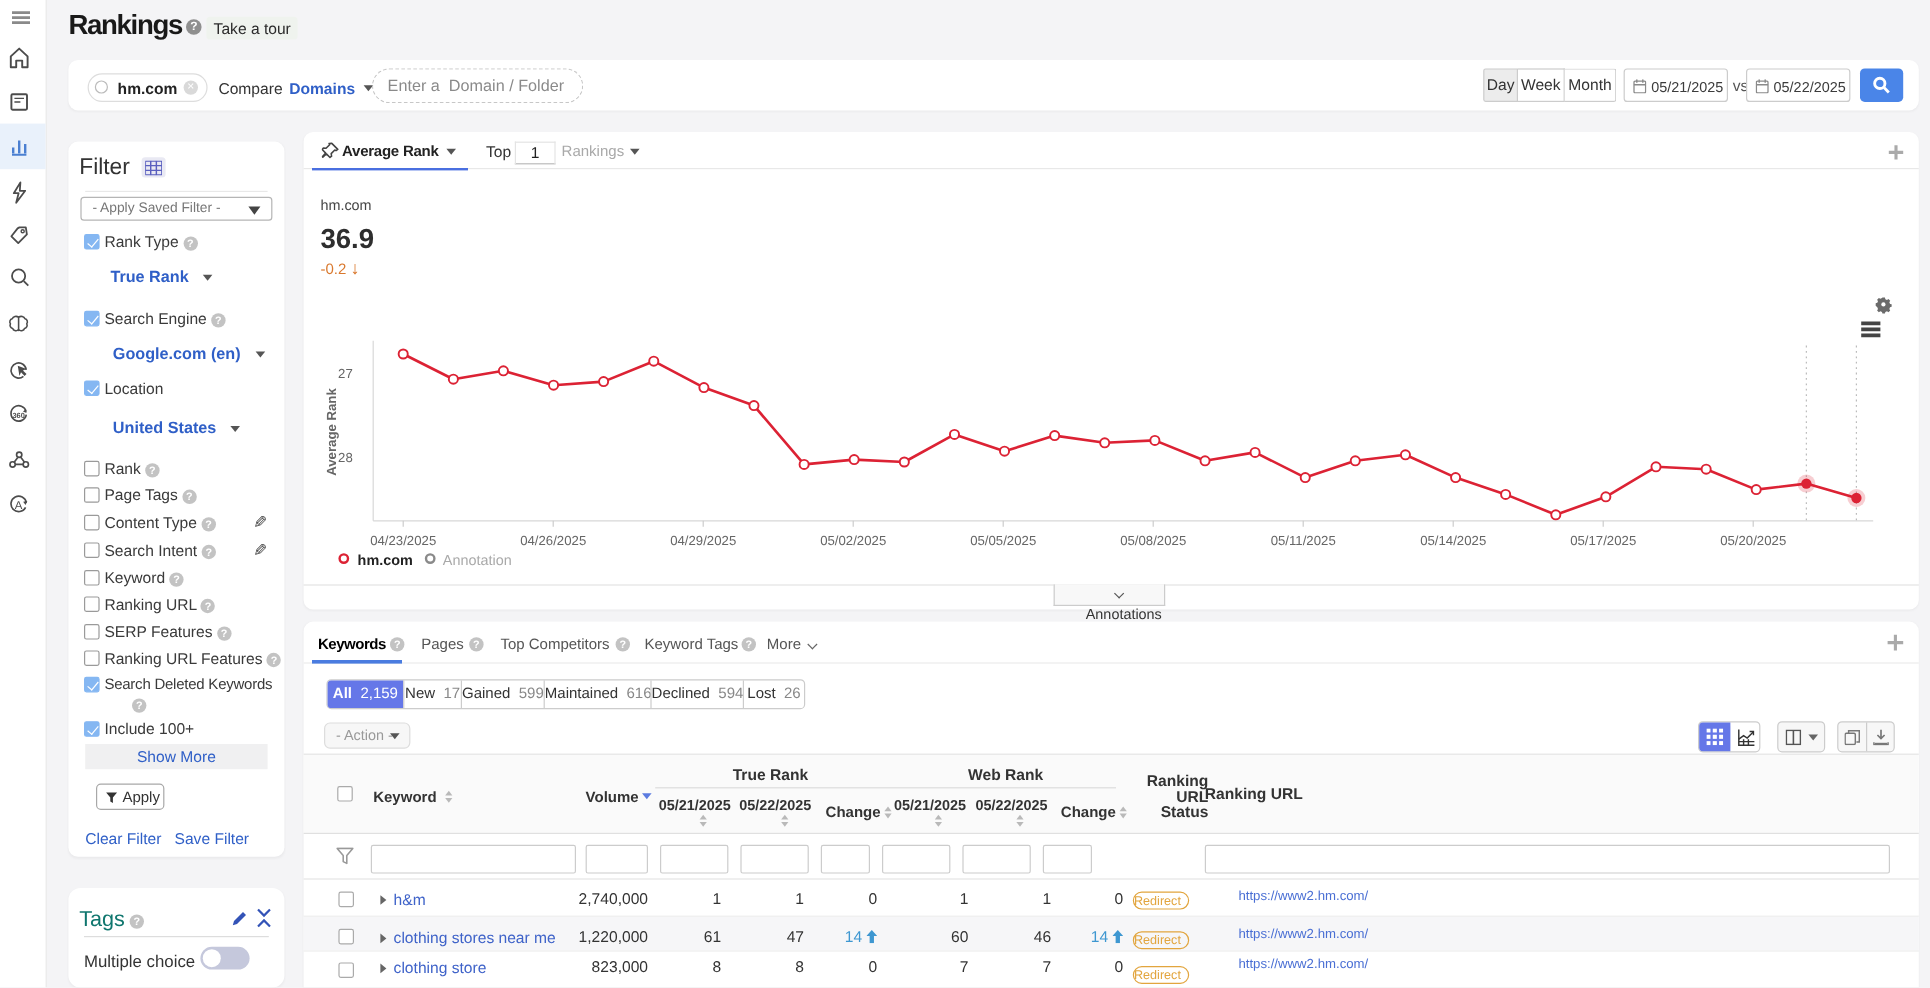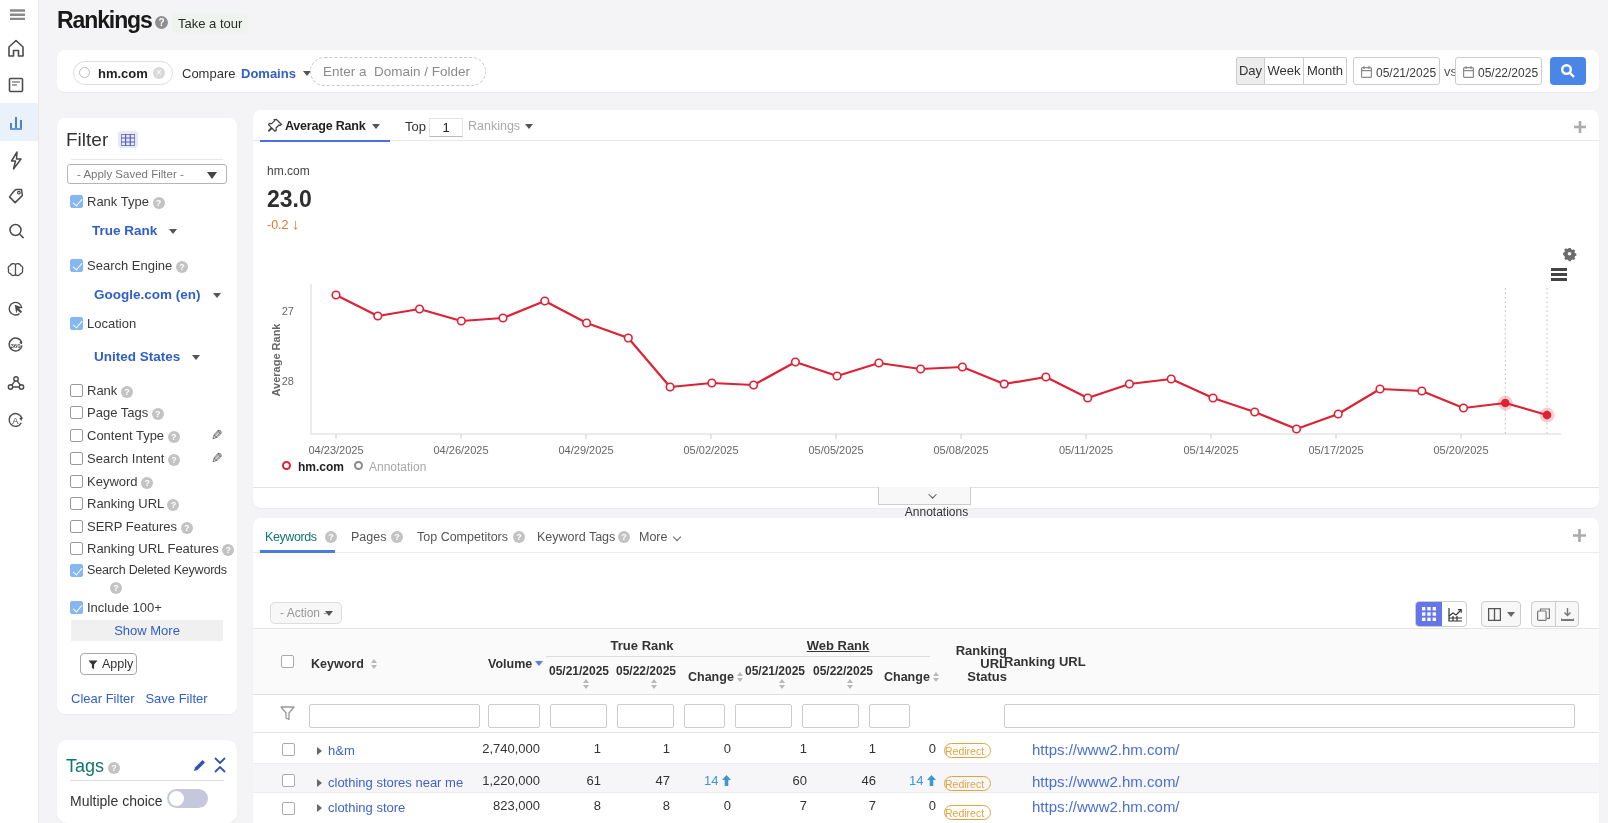--- a/index.html
+++ b/index.html
@@ -17,21 +17,21 @@
 .pencil:after{content:"\270E";position:absolute;font-size:14px;color:#444;transform:scaleX(-1);}
 .sortd{display:inline-block;vertical-align:middle;width:7px;height:10px;position:relative;}
 .sortd:before{content:"";position:absolute;left:0;top:0;border-left:3.5px solid transparent;border-right:3.5px solid transparent;border-bottom:4px solid #b9b9b9;}
 .sortd:after{content:"";position:absolute;left:0;bottom:0;border-left:3.5px solid transparent;border-right:3.5px solid transparent;border-top:4px solid #b9b9b9;}
 .thc{position:absolute;font-size:13px;font-weight:bold;color:#333;}
 .fin{position:absolute;height:24px;border:1px solid #ccc;border-radius:2px;background:#fff;}
 .num{position:absolute;font-size:13px;color:#333;text-align:right;}
 .rowline{position:absolute;left:0;width:1346px;border-top:1px solid #ededed;}
 .kwlink{color:#3f63c9;font-size:13px;}
 .redirect{position:absolute;width:47px;height:15px;border:1.4px solid #e2a53e;border-radius:9px;color:#e2a53e;font-size:10.5px;text-align:left;line-height:14px;}
-.url{position:absolute;font-size:15px;color:#4a6fd4;padding-left:28px;}
+.url{position:absolute;font-size:11px;color:#4a6fd4;padding-left:28px;}
 .exp{display:inline-block;width:0;height:0;border-top:4px solid transparent;border-bottom:4px solid transparent;border-left:5px solid #666;margin-right:6px;vertical-align:middle;}
 </style></head>
 <body>
 <div id="root">
 
 <div class="abs" id="sidebar" style="left:0;top:0;width:39px;height:823px;background:#fff;border-right:1px solid #e8e8e8;">
   <div class="abs" style="left:0;top:103px;width:38px;height:38px;background:#e9f1fb;"></div>
   <svg class="abs" style="left:0;top:0;" width="38" height="440" viewBox="0 0 38 440" fill="none">
     <g stroke="#8a8a8a" stroke-width="2.4">
           <path d="M10 10.5h15M10 14.7h15M10 18.9h15"></path>
@@ -198,21 +198,21 @@
         </g>
       </svg>
   <div class="abs" style="left:32px;top:9px;font-size:12.5px;font-weight:bold;color:#222;letter-spacing:-0.2px;">Average Rank</div>
   <span class="caret abs" style="left:119px;top:14px;"></span>
   <div class="abs" style="left:7px;top:29.5px;width:130px;height:2.6px;background:#4a6fe0;"></div>
   <div class="abs" style="left:152px;top:9px;font-size:13px;color:#333;">Top</div>
   <div class="abs" style="left:176px;top:8px;width:34px;height:19px;border:1px solid #e4e4e4;border-bottom-color:#bbb;font-size:13px;color:#222;text-align:center;line-height:18px;">1</div>
   <div class="abs" style="left:215px;top:9px;font-size:12.5px;color:#a9a9a9;">Rankings</div>
   <span class="caret abs" style="left:272px;top:14px;"></span>
   <div class="abs" style="left:14px;top:54px;font-size:12px;color:#444;">hm.com</div>
-  <div class="abs" style="left:14px;top:76px;font-size:23px;font-weight:bold;color:#2e2e2e;">23.0</div>
+  <div class="abs" style="left:14px;top:76px;font-size:23px;font-weight:bold;color:#2e2e2e;">36.9</div>
   <div class="abs" style="left:14px;top:105px;font-size:12.5px;color:#d9782d;">-0.2 <span style="font-size:15px;">↓</span></div>
   <svg class="abs" style="left:0;top:0;" width="1346" height="398" viewBox="0 0 1346 398" fill="none">
 
     <path d="M58 174v150M58 324h1250" stroke="#d8d8d8" stroke-width="1"></path>
     <g stroke="#ccc">
           <path d="M83 324v5M208 324v5M333 324v5M458 324v5M583 324v5M708 324v5M833 324v5M958 324v5M1083 324v5M1208 324v5"></path>
         </g>
     <g font-size="11" fill="#666" text-anchor="end">
           <text x="41" y="205">27</text>
           <text x="41" y="275">28</text>
@@ -283,37 +283,45 @@
   <div class="abs" style="left:45px;top:350px;font-size:12px;font-weight:bold;color:#222;">hm.com</div>
   <div class="abs" style="left:101px;top:351px;width:9px;height:9px;border:2.5px solid #8a8a8a;border-radius:50%;"></div>
   <div class="abs" style="left:116px;top:350px;font-size:12px;color:#a9a9a9;">Annotation</div>
   <div class="abs" style="left:0;top:377px;width:1346px;border-top:1px solid #e3e3e3;"></div>
   <div class="abs" style="left:625px;top:377px;width:93px;height:18px;background:#f8f8f8;border:1px solid #ccc;border-top:none;font-size:12px;color:#333;text-align:center;line-height:17px;padding-left:24px;"><span style="display:inline-block;width:6px;height:6px;border:solid #555;border-width:0 0 1.5px 1.5px;transform:rotate(-45deg) translateY(-2px);margin-right:5px;"></span>Annotations</div>
 </div>
 
 <div class="card" id="tablecard" style="left:253px;top:518px;width:1346px;height:305px;border-radius:8px 8px 0 0;">
 
   <div class="abs" style="left:0;top:0;width:1346px;height:35px;border-bottom:1px solid #ececec;"></div>
-  <div class="abs" style="left:12px;top:12px;font-size:12.5px;font-weight:normal;color:#0f766e;letter-spacing:-0.4px;">Keywords</div>
+  <div class="abs" style="left:12px;top:12px;font-size:12.5px;font-weight:bold;color:#000000;letter-spacing:-0.4px;">Keywords</div>
       <span class="qm" style="position:absolute;left:72px;top:13px;">?</span>
   <div class="abs" style="left:7px;top:32px;width:75px;height:3px;background:#4a7ce0;"></div>
   <div class="abs" style="left:98px;top:12px;font-size:12.5px;color:#555;">Pages</div>
       <span class="qm" style="position:absolute;left:138px;top:13px;">?</span>
   <div class="abs" style="left:164px;top:12px;font-size:12.5px;color:#555;">Top Competitors</div>
       <span class="qm" style="position:absolute;left:260px;top:13px;">?</span>
   <div class="abs" style="left:284px;top:12px;font-size:12.5px;color:#555;">Keyword Tags</div>
       <span class="qm" style="position:absolute;left:365px;top:13px;">?</span>
   <div class="abs" style="left:386px;top:12px;font-size:12.5px;color:#555;">More</div>
       <span class="abs" style="left:421px;top:16px;display:inline-block;width:6px;height:6px;border:solid #666;border-width:0 0 1.5px 1.5px;transform:rotate(-45deg);"></span>
   <svg class="abs" style="left:1319px;top:10px;" width="15" height="15" viewBox="0 0 15 15">
         <g stroke="#aaa" stroke-width="2.6">
           <path d="M7.5 1v13M1 7.5h13"></path>
         </g>
       </svg>
 
+  <div class="abs" style="left:19px;top:48px;height:25px;display:flex;font-size:12.5px;border:1px solid #ccc;border-radius:4px;background:#fff;white-space:nowrap;">
+    <div style="width:63px;background:#6577e8;color:#fff;text-align:center;line-height:23px;border-radius:3px 0 0 3px;"><b>All</b>&nbsp; 2,159</div>
+    <div style="width:48px;border-left:1px solid #ccc;text-align:center;line-height:23px;color:#333;">New&nbsp; <span style="color:#888;">17</span></div>
+    <div style="width:69px;border-left:1px solid #ccc;text-align:center;line-height:23px;color:#333;">Gained&nbsp; <span style="color:#888;">599</span></div>
+    <div style="width:89px;border-left:1px solid #ccc;text-align:center;line-height:23px;color:#333;">Maintained&nbsp; <span style="color:#888;">616</span></div>
+    <div style="width:77px;border-left:1px solid #ccc;text-align:center;line-height:23px;color:#333;">Declined&nbsp; <span style="color:#888;">594</span></div>
+    <div style="width:51px;border-left:1px solid #ccc;text-align:center;line-height:23px;color:#333;">Lost&nbsp; <span style="color:#888;">26</span></div>
+  </div>
 
   <div class="abs" style="left:17px;top:84px;width:72px;height:22px;background:#f7f7f7;border:1px solid #ddd;border-radius:5px;font-size:12px;color:#999;line-height:20px;padding-left:9px;">- Action -<span class="caret" style="position:absolute;right:8px;top:8px;"></span></div>
   <div class="abs" style="left:1162px;top:83px;width:52px;height:26px;border:1px solid #ccc;border-radius:4px;background:#fff;">
     <div class="abs" style="left:0;top:0;width:26px;height:24px;background:#6577e8;border-radius:3px 0 0 3px;"></div>
     <svg class="abs" style="left:6px;top:5px;" width="14" height="14" viewBox="0 0 14 14">
           <g fill="#fff">
             <rect x="0" y="0" width="3.4" height="3.4"></rect>
             <rect x="5.3" y="0" width="3.4" height="3.4"></rect>
             <rect x="10.6" y="0" width="3.4" height="3.4"></rect>
             <rect x="0" y="5.3" width="3.4" height="3.4"></rect>
@@ -354,21 +362,21 @@
           <g stroke="#777" fill="none" stroke-width="1.4">
             <path d="M6.5 0v7M3.5 4.5l3 3 3-3"></path>
             <path d="M0.5 10.5v2h12v-2" fill="none"></path>
           </g>
           <rect x="1.5" y="11" width="10" height="2" fill="#777"></rect>
         </svg>
   </div>
 
   <div class="abs" style="left:0;top:110px;width:1346px;height:67px;background:#fafafa;border-top:1px solid #e5e5e5;border-bottom:1px solid #e0e0e0;"></div>
   <div class="thc" style="left:293px;top:120px;width:192px;text-align:center;">True Rank</div>
-  <div class="thc" style="left:489px;top:120px;width:192px;text-align:center;text-decoration:underline;">Web Rank</div>
+  <div class="thc" style="left:489px;top:120px;width:192px;text-align:center;">Web Rank</div>
   <div class="abs" style="left:293px;top:138px;width:384px;border-top:1px solid #ddd;"></div>
   <div class="cb" style="left:28px;top:137px;border-color:#aaa;"></div>
   <div class="thc" style="left:58px;top:139px;font-size:12.5px;">Keyword</div>
       <span class="sortd" style="position:absolute;left:118px;top:141px;"></span>
   <div class="thc" style="left:235px;top:139px;font-size:12.5px;">Volume</div>
       <span class="caret" style="position:absolute;left:282px;top:143px;border-top-color:#5b7be0;"></span>
   <div class="thc" style="left:294px;top:146px;width:64px;text-align:center;font-size:12px;">05/21/2025</div>
       <span class="sortd" style="position:absolute;left:330px;top:161px;"></span>
   <div class="thc" style="left:361px;top:146px;width:64px;text-align:center;font-size:12px;">05/22/2025</div>
       <span class="sortd" style="position:absolute;left:398px;top:161px;"></span>

